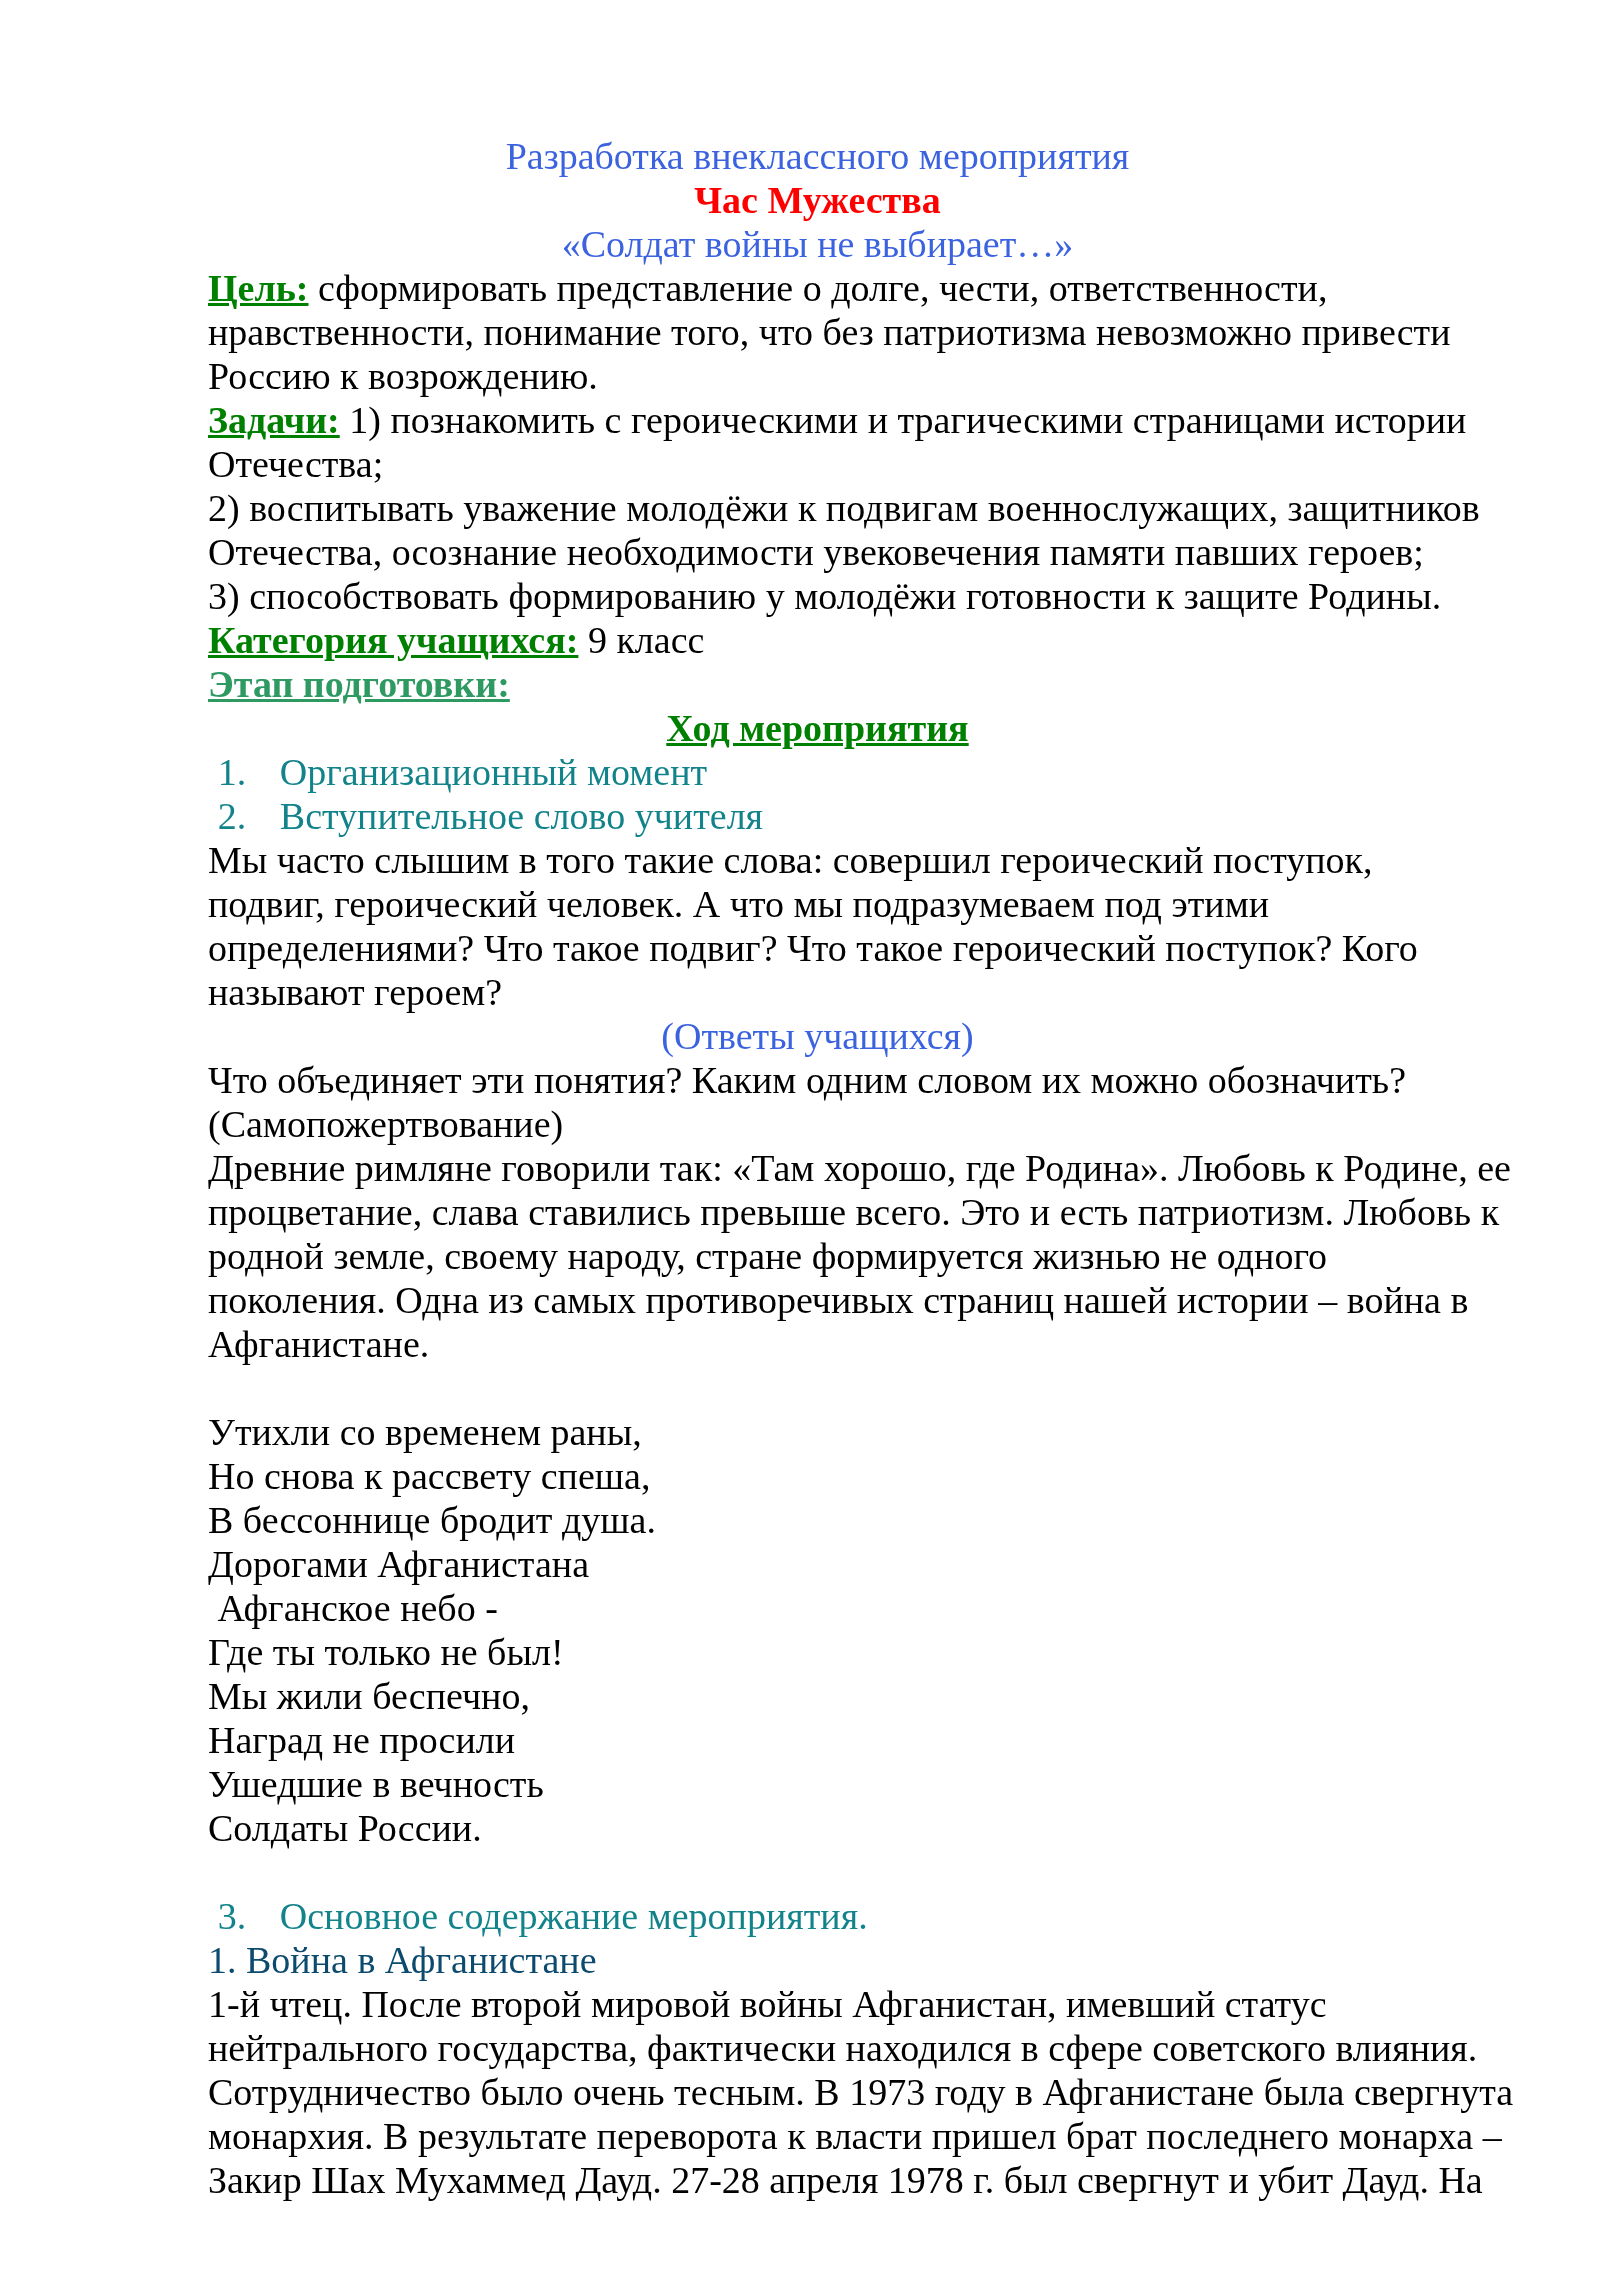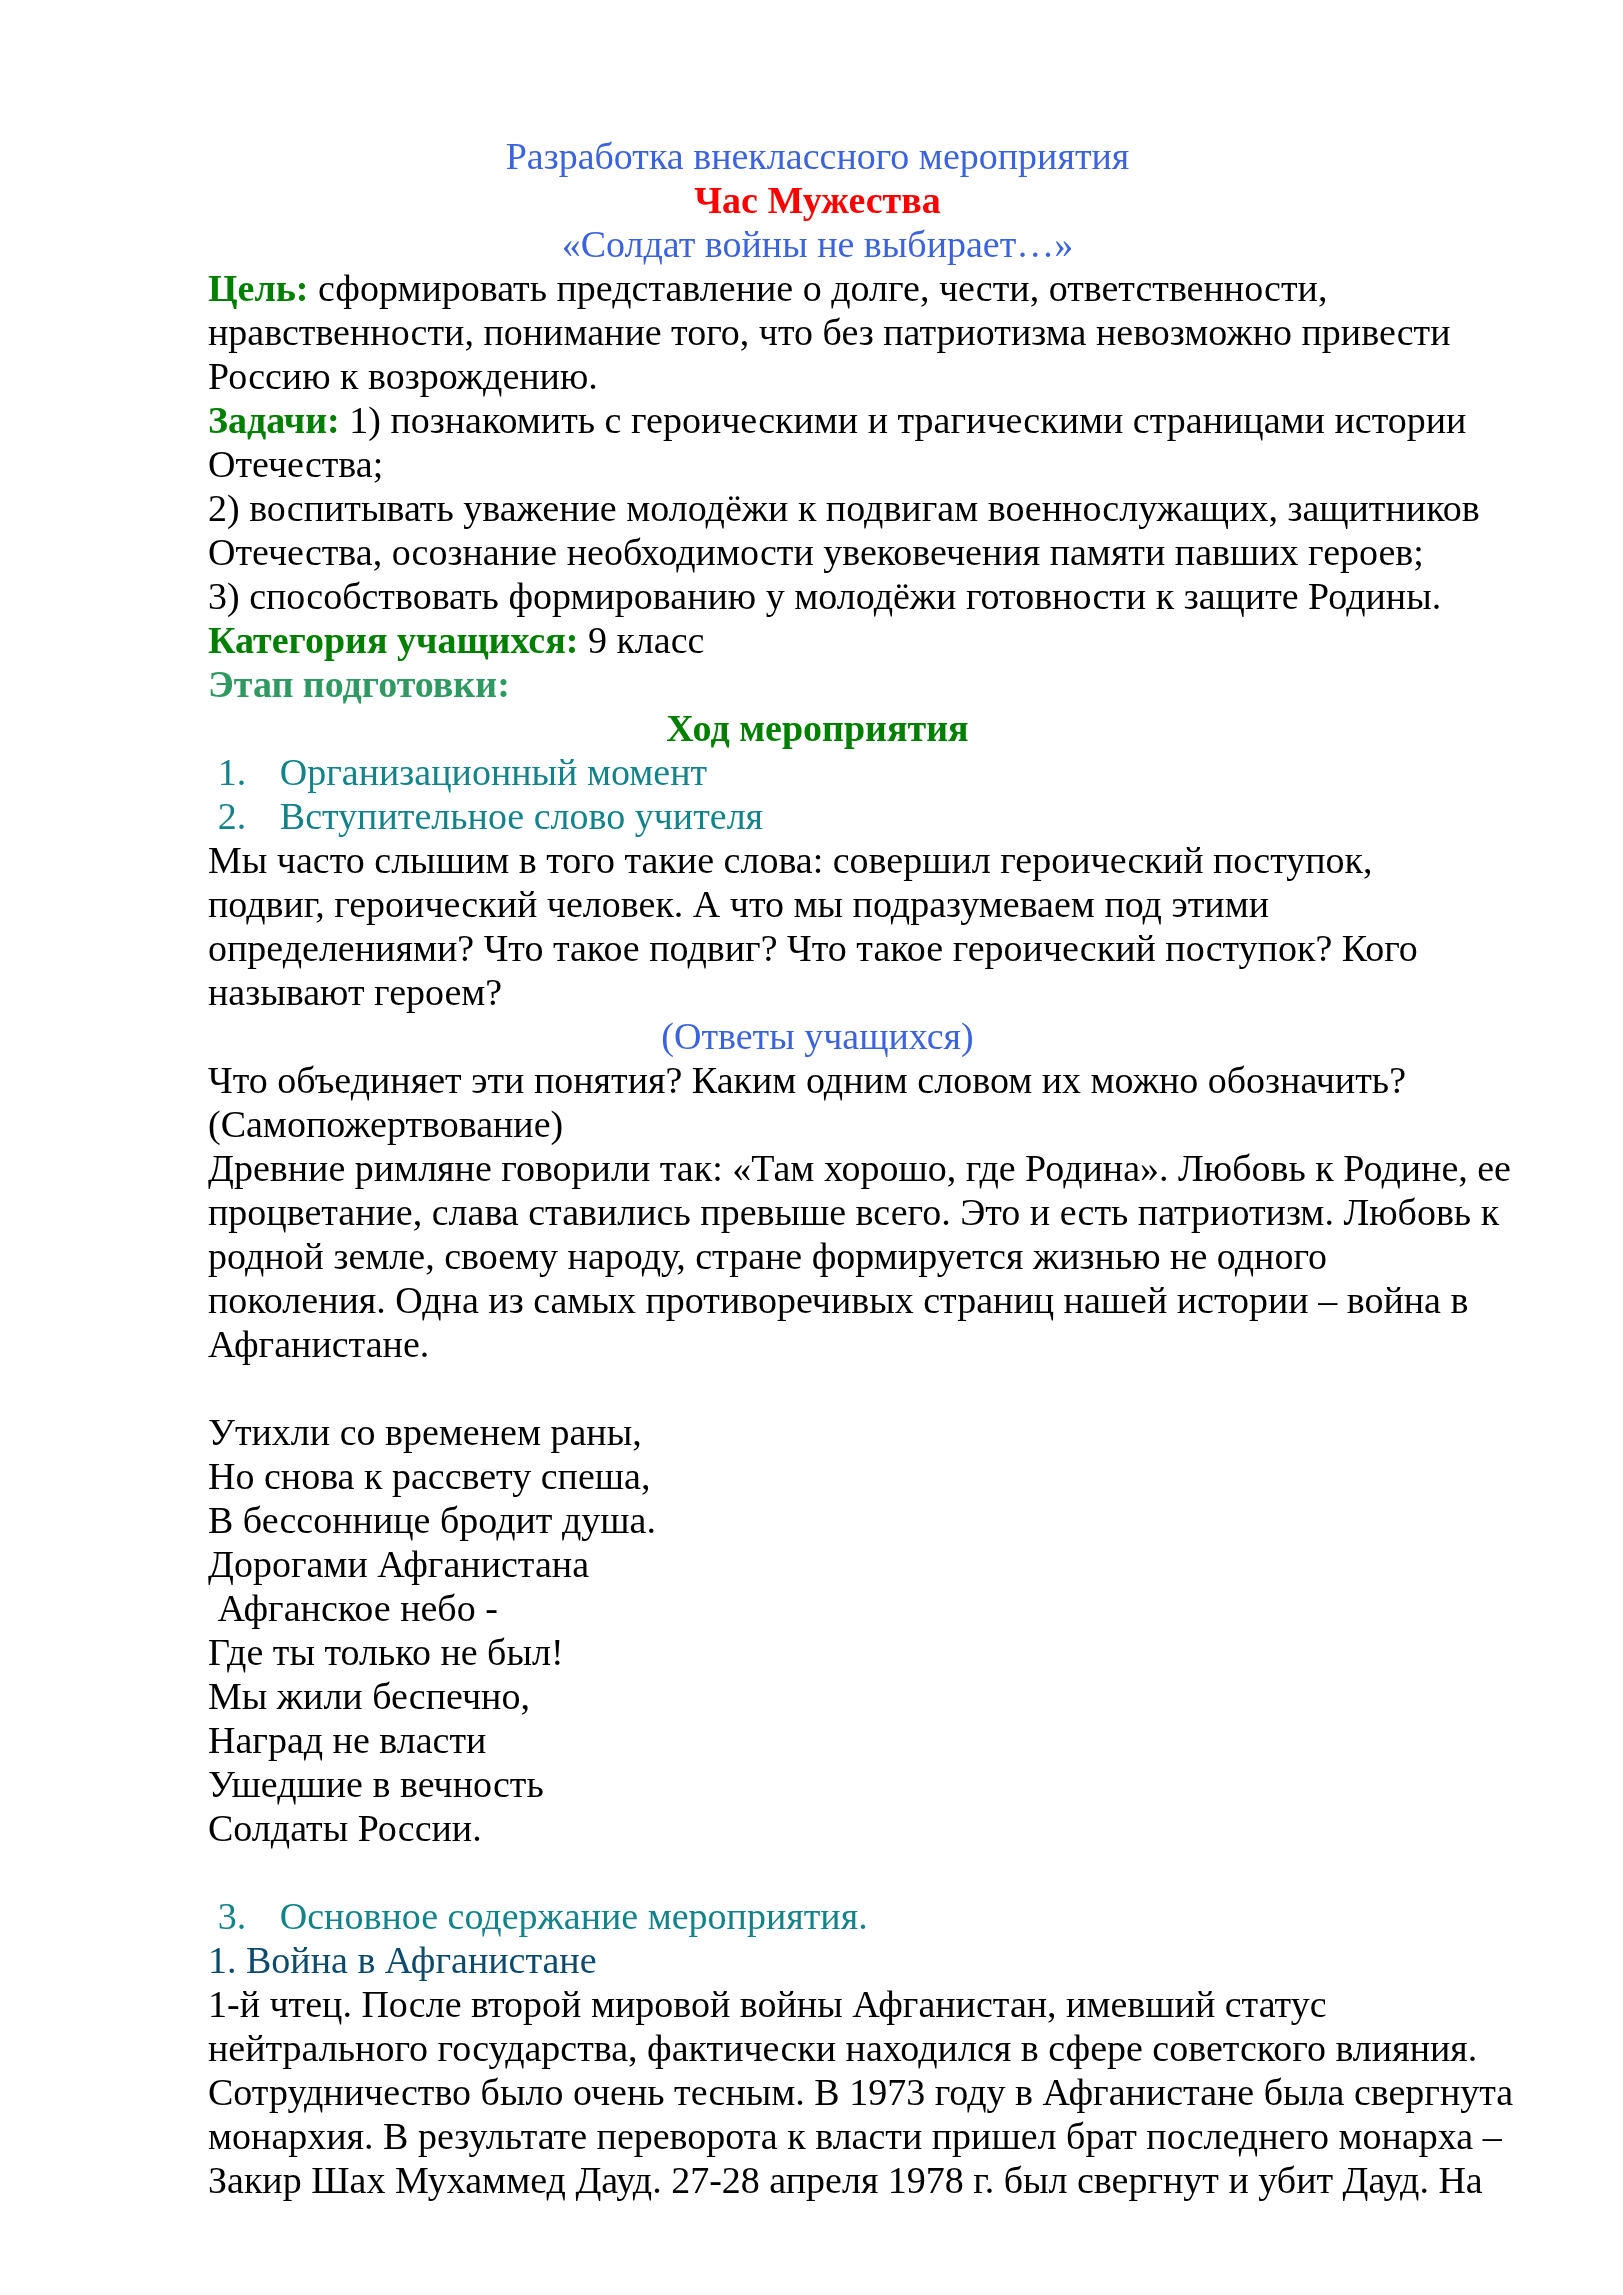--- a/index.html
+++ b/index.html
@@ -17,21 +17,21 @@
   }
   p.line{
     margin:0;
     font-size:38px;
     line-height:44px;
     white-space:nowrap;
   }
   p.blank{height:44px;}
   .center{text-align:center;}
   .bold{font-weight:bold;}
-  .u{}
+  .u{text-decoration:underline;}
   .c-blue{color:#3C63DF;}
   .c-red{color:#FF0000;}
   .c-green{color:#008000;}
   .c-sea{color:#2E9A62;}
   .c-teal{color:#12838A;}
   .c-green2{color:#0c4a6e;text-align:center;}
   .num{display:inline-block;width:62px;margin-left:9.8px;}
 </style>
 </head>
 <body>
@@ -66,21 +66,21 @@
     <p class="line"><span>поколения. Одна из самых противоречивых страниц нашей истории – война в</span></p>
     <p class="line"><span>Афганистане.</span></p>
     <p class="line blank"></p>
     <p class="line"><span>Утихли со временем раны,</span></p>
     <p class="line"><span>Но снова к рассвету спеша,</span></p>
     <p class="line"><span>В бессоннице бродит душа.</span></p>
     <p class="line"><span>Дорогами Афганистана</span></p>
     <p class="line"><span>&nbsp;Афганское небо -</span></p>
     <p class="line"><span>Где ты только не был!</span></p>
     <p class="line"><span>Мы жили беспечно,</span></p>
-    <p class="line"><span>Наград не власти</span></p>
+    <p class="line"><span>Наград не просили</span></p>
     <p class="line"><span>Ушедшие в вечность</span></p>
     <p class="line"><span>Солдаты России.</span></p>
     <p class="line blank"></p>
     <p class="line c-teal"><span class="num">3.</span><span>Основное содержание мероприятия.</span></p>
     <p class="line"><span class="c-green2">1. Война в Афганистане</span></p>
     <p class="line"><span>1-й чтец. После второй мировой войны Афганистан, имевший статус</span></p>
     <p class="line"><span>нейтрального государства, фактически находился в сфере советского влияния.</span></p>
     <p class="line"><span>Сотрудничество было очень тесным. В 1973 году в Афганистане была свергнута</span></p>
     <p class="line"><span>монархия. В результате переворота к власти пришел брат последнего монарха –</span></p>
     <p class="line"><span>Закир Шах Мухаммед Дауд. 27-28 апреля 1978 г. был свергнут и убит Дауд. На</span></p>

